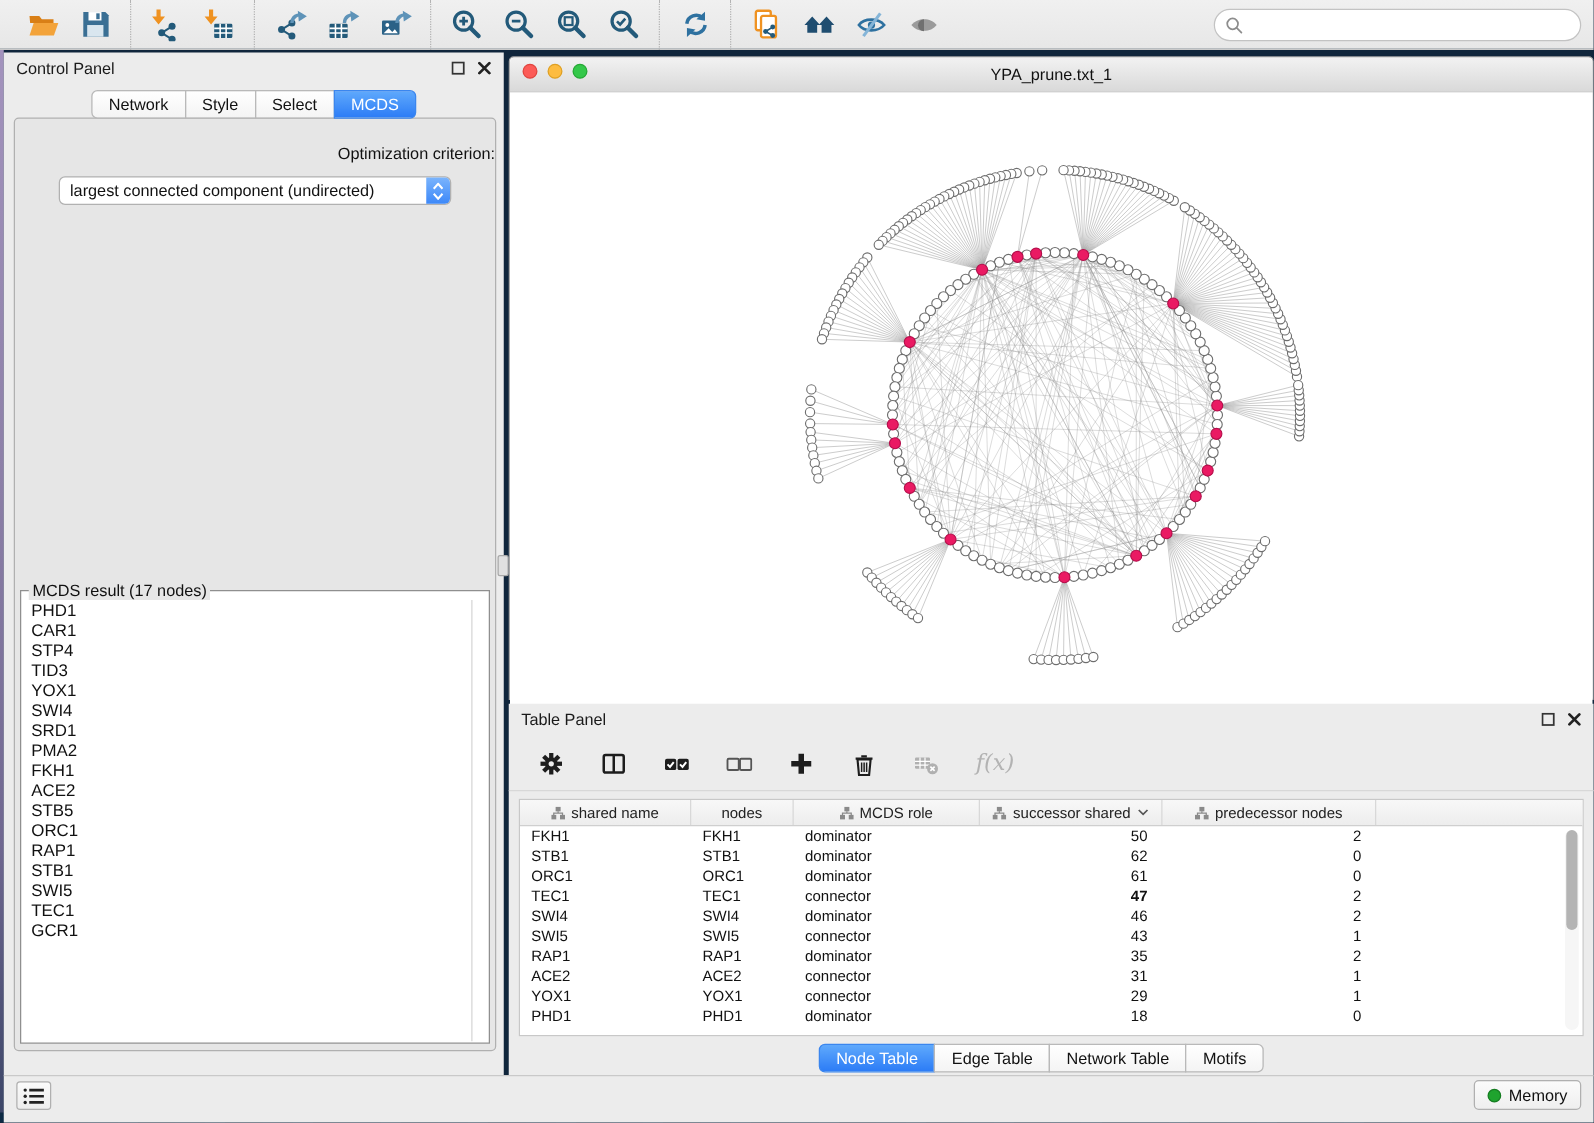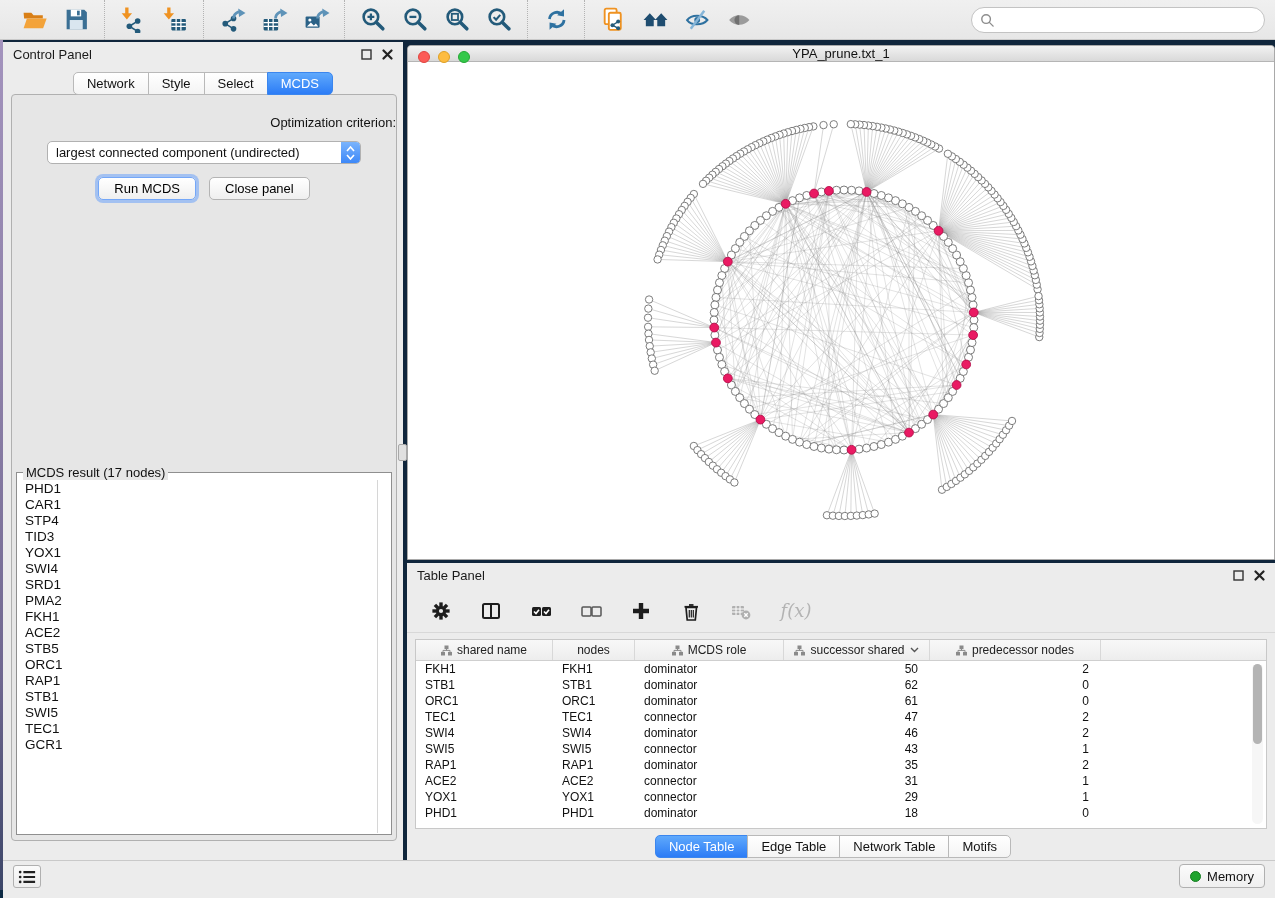--- a/index.html
+++ b/index.html
@@ -62,21 +62,21 @@
   fieldset.mcds legend{font-size:13px;margin-left:6px;padding:0 3px;background:#e6e6e6;}
   .mcds-list{padding:1px 0 0 8px;font-size:13.5px;line-height:16px;}
   .mcds-scroll{position:absolute;right:1px;top:0;bottom:1px;width:13px;background:#fff;border-left:1px solid #d6d6d6;}
 
   .v-grabber{position:absolute;left:398px;top:444px;width:9px;height:17px;background:#e0e0e0;
     border:1px solid #a8a8a8;border-radius:2px;}
 
   
   .network-window{position:absolute;left:407px;top:45px;width:868px;height:515px;
     border:1px solid #a9a9a9;border-radius:4px 4px 0 0;background:#fff;}
-  .net-titlebar{height:16px;background:linear-gradient(#f2f2f2,#d9d9d9);
+  .net-titlebar{height:28px;background:linear-gradient(#f2f2f2,#d9d9d9);
     border-bottom:1px solid #b5b5b5;border-radius:4px 4px 0 0;position:relative;
     display:flex;align-items:center;justify-content:center;font-size:13px;}
   .lights{position:absolute;left:10px;top:5px;display:flex;gap:8px;}
   .light{width:12px;height:12px;border-radius:50%;}
   .light.red{background:#fc5b57;border:1px solid #e0443e;}
   .light.yellow{background:#fdbc40;border:1px solid #dfa023;}
   .light.green{background:#34c84a;border:1px solid #24a834;}
   .net-canvas{width:866px;height:491px;background:#fff;}
 
   
@@ -295,24 +295,20 @@
     <div class="combo">
       <span class="val">largest connected component (undirected)</span>
       <span class="stepper">
         <svg width="9" height="6" viewBox="0 0 9 6">
             <path d="M1 5l3.5-4L8 5" fill="none" stroke="#fff" stroke-width="1.6"></path>
           </svg>
         <svg width="9" height="6" viewBox="0 0 9 6">
             <path d="M1 1l3.5 4L8 1" fill="none" stroke="#fff" stroke-width="1.6"></path>
           </svg>
       </span>
-    </div>
-    <div class="btn-row">
-      <button class="pushbtn focused">Run MCDS</button>
-      <button class="pushbtn">Close panel</button>
     </div>
     <fieldset class="mcds">
       <legend>MCDS result (17 nodes)</legend>
       <div class="mcds-list" id="mcds-list">
           <div>PHD1</div>
           <div>CAR1</div>
           <div>STP4</div>
           <div>TID3</div>
           <div>YOX1</div>
           <div>SWI4</div>
@@ -1135,21 +1131,21 @@
           <div class="cell" style="width: 137px; padding: 0px 0px 0px 9px;">ORC1</div>
           <div class="cell" style="width: 82px; padding: 0px 0px 0px 9px;">ORC1</div>
           <div class="cell" style="width: 149px; padding: 0px 0px 0px 9px;">dominator</div>
           <div class="cell num" style="width: 146px; padding: 0px 12px 0px 0px;">61</div>
           <div class="cell num" style="width: 171px; padding: 0px 12px 0px 0px;">0</div>
         </div>
         <div class="trow">
           <div class="cell" style="width: 137px; padding: 0px 0px 0px 9px;">TEC1</div>
           <div class="cell" style="width: 82px; padding: 0px 0px 0px 9px;">TEC1</div>
           <div class="cell" style="width: 149px; padding: 0px 0px 0px 9px;">connector</div>
-          <div class="cell num" style="width: 146px; padding: 0px 12px 0px 0px;">47</div>
+          <div class="cell num" style="width: 146px; padding: 0px 12px 0px 0px; font-weight: bold;">47</div>
           <div class="cell num" style="width: 171px; padding: 0px 12px 0px 0px;">2</div>
         </div>
         <div class="trow">
           <div class="cell" style="width: 137px; padding: 0px 0px 0px 9px;">SWI4</div>
           <div class="cell" style="width: 82px; padding: 0px 0px 0px 9px;">SWI4</div>
           <div class="cell" style="width: 149px; padding: 0px 0px 0px 9px;">dominator</div>
           <div class="cell num" style="width: 146px; padding: 0px 12px 0px 0px;">46</div>
           <div class="cell num" style="width: 171px; padding: 0px 12px 0px 0px;">2</div>
         </div>
         <div class="trow">

